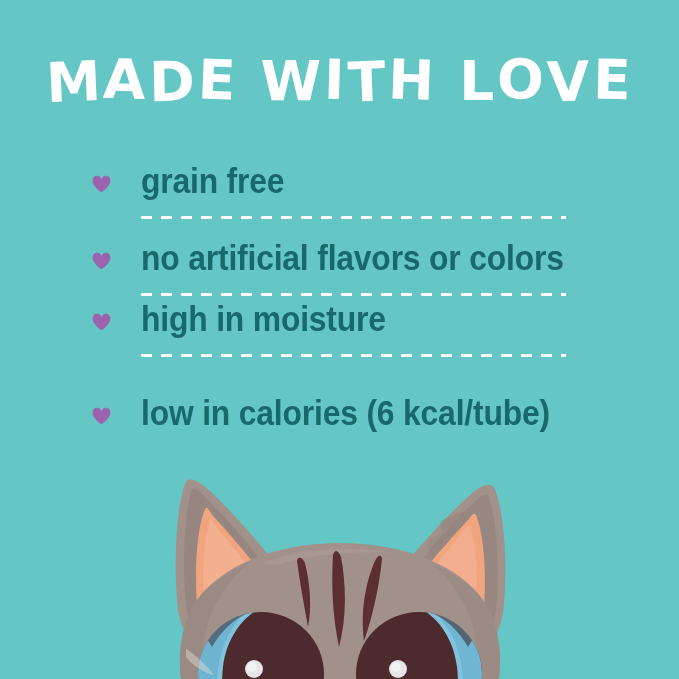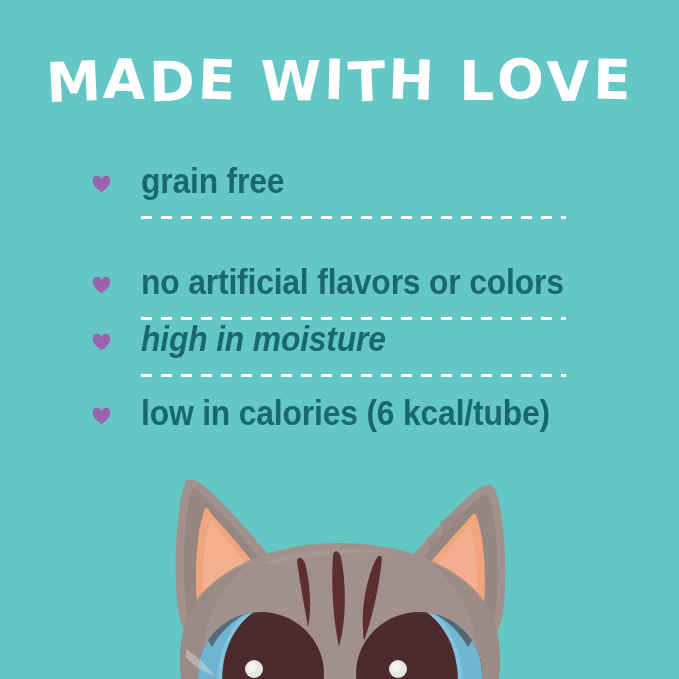--- a/index.html
+++ b/index.html
@@ -45,22 +45,22 @@
     width: 679px;
     height: 300px;
   }
   .feature-row {
     position: absolute;
     left: 0;
     width: 679px;
     height: 78px;
   }
   .feature-row.r0 { top: 0px; }
-  .feature-row.r1 { top: 77px; margin-top: 24px; }
-  .feature-row.r2 { top: 158px; font-style: italic; }
+  .feature-row.r1 { top: 77px; }
+  .feature-row.r2 { top: 138px; }
   .feature-row.r3 { top: 232px; text-align: right; }
 
   .heart-bullet {
     position: absolute;
     left: 92px;
     top: 17px;
     width: 19px;
     height: 18px;
   }
   .heart-bullet svg { display: block; width: 19px; height: 18px; }

